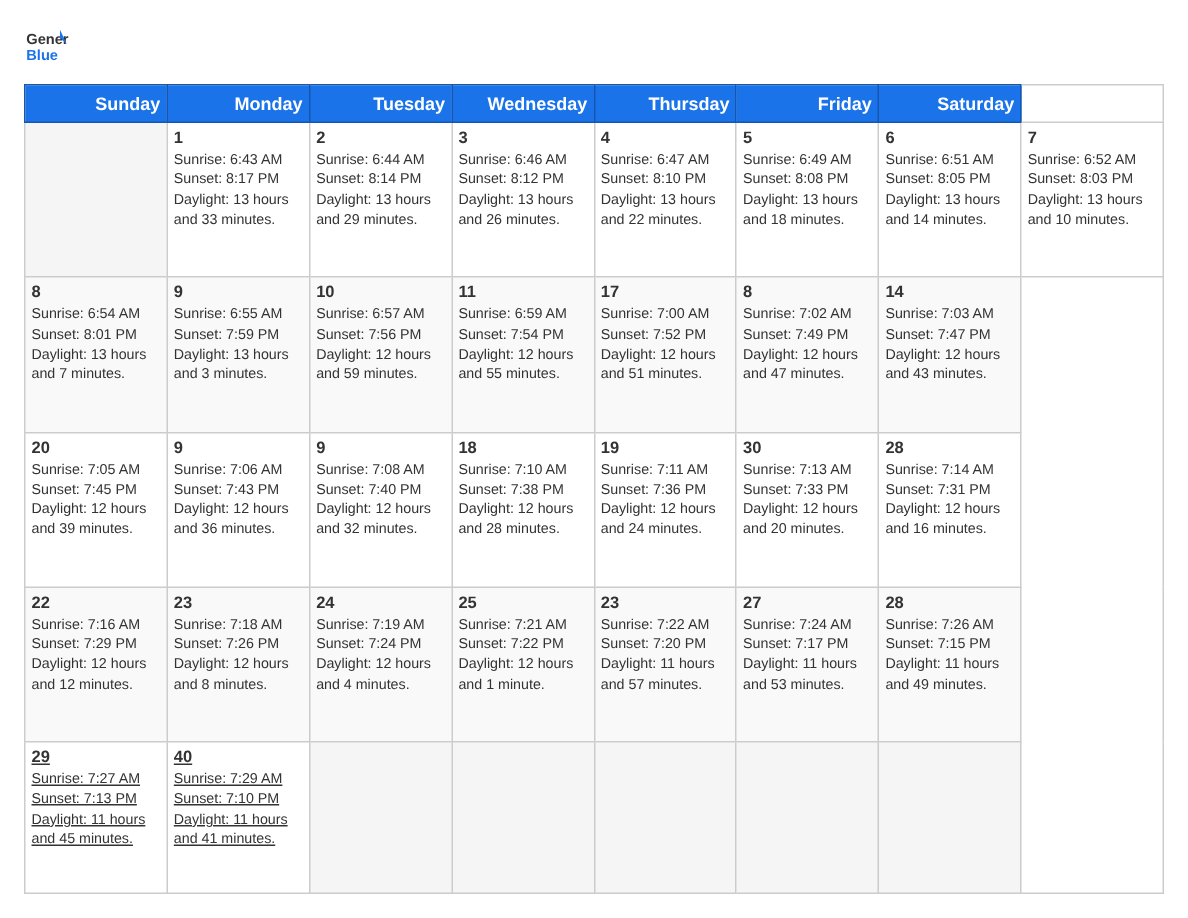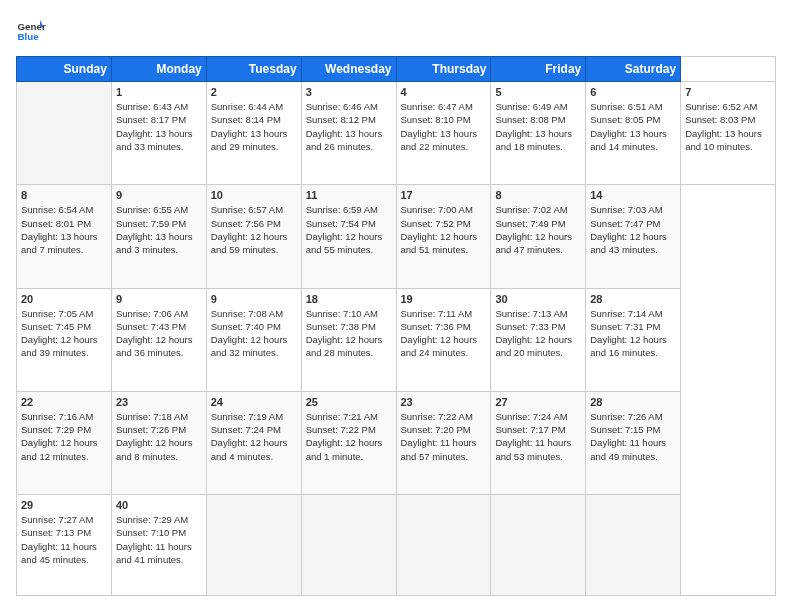--- a/index.html
+++ b/index.html
@@ -81,20 +81,21 @@
       margin-bottom: 2px;
     }
     .day-info {
       line-height: 1.4;
     }
     .week-row td {
       height: 78px;
     }
     .last-row td {
       height: 70px;
+      text-decoration: underline;
     }
   </style>
 </head>
 <body>
 
 <div class="page">
   <div class="header">
     <div class="logo">
       <svg class="logo-icon" viewBox="0 0 40 40">
         <text x="2" y="18" font-size="13" font-weight="bold" fill="#333" font-family="Arial">General</text>

